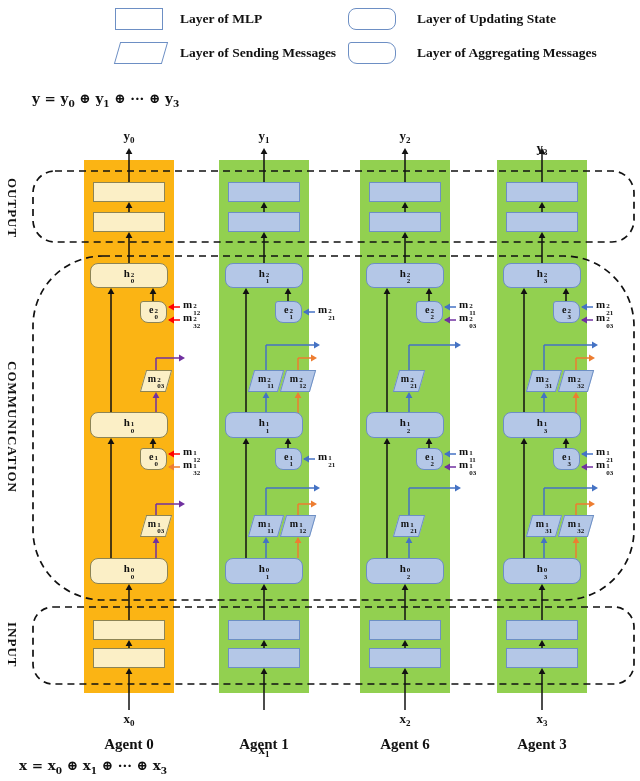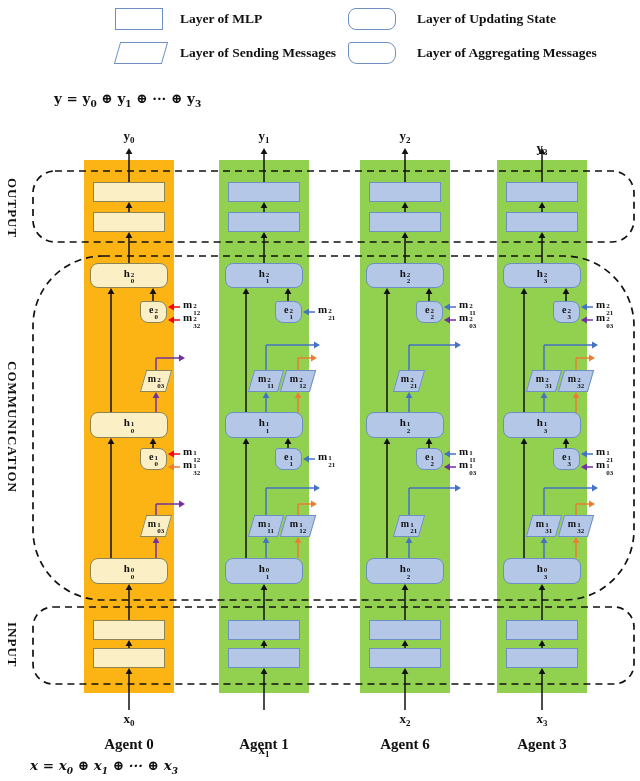--- a/index.html
+++ b/index.html
@@ -40,22 +40,22 @@
 
   <div class="lgshape lg-update" style="left:348px;top:8px;"></div>
   <div class="lglabel" style="left:417px;top:8px;">Layer of Updating State</div>
 
   <div class="lgshape lg-send" style="left:117px;top:42px;"></div>
   <div class="lglabel" style="left:180px;top:42px;">Layer of Sending Messages</div>
 
   <div class="lgshape lg-agg" style="left:348px;top:42px;"></div>
   <div class="lglabel" style="left:417px;top:42px;">Layer of Aggregating Messages</div>
 
-  <div class="formula" style="left:54px;top:90px;">y = y<sub>0</sub> ⊕ y<sub>1</sub> ⊕ ··· ⊕ y<sub>3</sub></div>
-  <div class="formula" style="left:30px;top:757px;font-style:italic;">x = x<sub>0</sub> ⊕ x<sub>1</sub> ⊕ ··· ⊕ x<sub>3</sub></div>
+  <div class="formula" style="left:32px;top:90px;">y = y<sub>0</sub> ⊕ y<sub>1</sub> ⊕ ··· ⊕ y<sub>3</sub></div>
+  <div class="formula" style="left:19px;top:757px;">x = x<sub>0</sub> ⊕ x<sub>1</sub> ⊕ ··· ⊕ x<sub>3</sub></div>
 
   <div class="vlabel" style="left:2px;top:174px;height:68px;">OUTPUT</div>
   <div class="vlabel" style="left:2px;top:292px;height:270px;">COMMUNICATION</div>
   <div class="vlabel" style="left:2px;top:608px;height:74px;">INPUT</div>
 
   <div id="strips">
       <div class="strip" style="left: 84px; top: 160px; width: 90px; height: 533px; background: rgb(251, 180, 20);"></div>
       <div class="strip" style="left: 219px; top: 160px; width: 90px; height: 533px; background: rgb(146, 208, 80);"></div>
       <div class="strip" style="left: 360px; top: 160px; width: 90px; height: 533px; background: rgb(146, 208, 80);"></div>
       <div class="strip" style="left: 497px; top: 160px; width: 90px; height: 533px; background: rgb(146, 208, 80);"></div>

